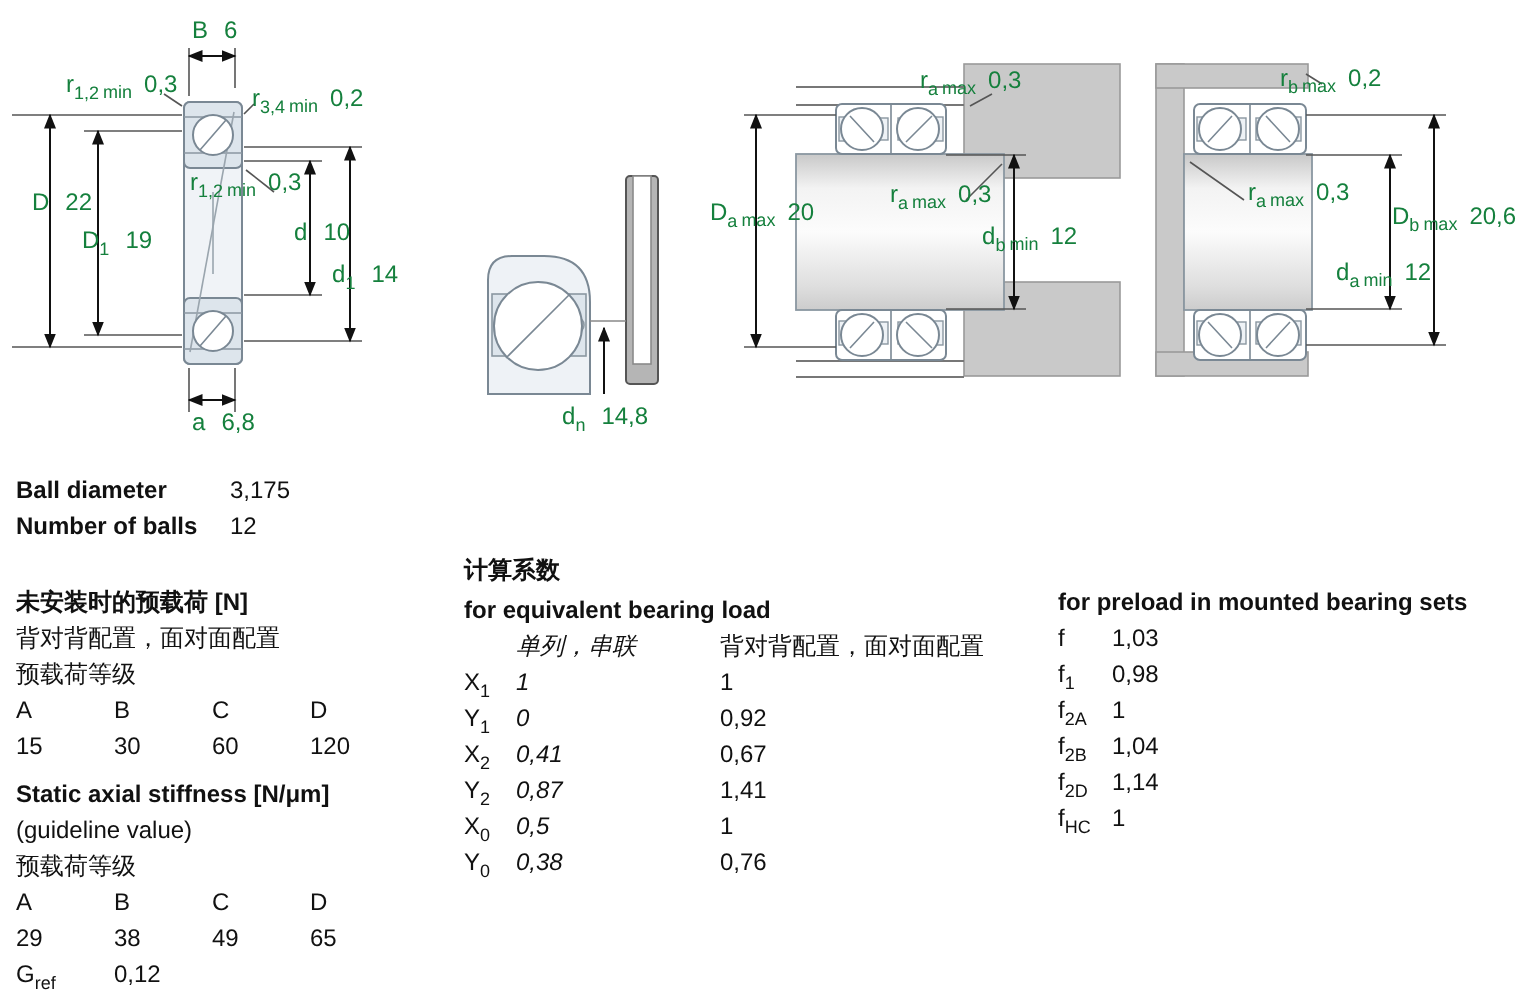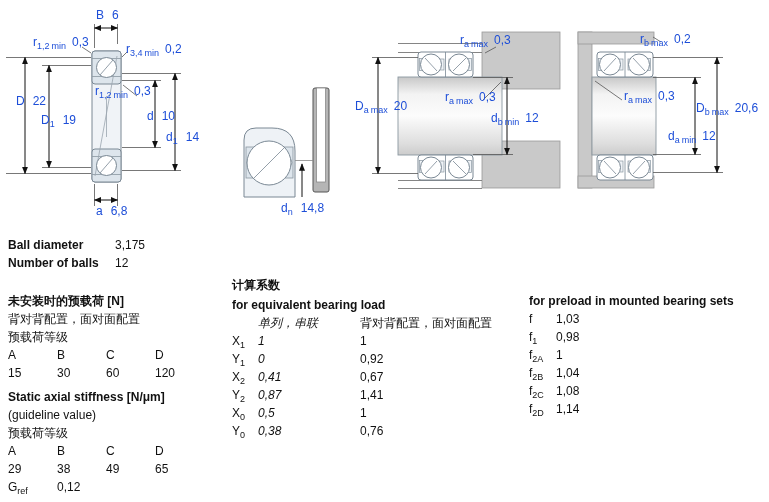--- a/index.html
+++ b/index.html
@@ -1,19 +1,19 @@
 <!DOCTYPE html>
 <html><head>
 <meta charset="utf-8">
 <style>
   html,body{margin:0;padding:0;background:#fff;}
   .page{position:relative;width:769px;height:502px;background:#fff;overflow:hidden;
         font-family:"Liberation Sans","DejaVu Sans",sans-serif;font-size:12px;color:#111;}
   svg{position:absolute;left:0;top:0;}
-  .dim{position:absolute;white-space:nowrap;color:#1d4ed8;}
+  .dim{position:absolute;white-space:nowrap;color:#15803d;}
   .dim sub{font-size:9px;}
   .dim sub.m{margin-left:2px;}
   .dim .v{margin-left:6px;}
   .col{position:absolute;white-space:nowrap;}
   .line{height:18px;line-height:18px;}
   .b{font-weight:bold;}
   .lbl{display:inline-block;width:107px;font-weight:bold;}
   .cw{display:inline-block;width:49px;}
   .sym{display:inline-block;width:26px;}
   .sym sub{font-size:9px;}
@@ -219,17 +219,17 @@
   <div class="line"><span class="sym"><span>X</span><sub>0</sub></span><span class="c1">0,5</span><span>1</span></div>
   <div class="line"><span class="sym"><span>Y</span><sub>0</sub></span><span class="c1">0,38</span><span>0,76</span></div>
 </div>
 
 <div class="col" style="left:529px;top:292px">
   <div class="line b">for preload in mounted bearing sets</div>
   <div class="line"><span class="symf"><span>f</span><sub></sub></span><span>1,03</span></div>
   <div class="line"><span class="symf"><span>f</span><sub>1</sub></span><span>0,98</span></div>
   <div class="line"><span class="symf"><span>f</span><sub>2A</sub></span><span>1</span></div>
   <div class="line"><span class="symf"><span>f</span><sub>2B</sub></span><span>1,04</span></div>
-  <div class="line"><span class="symf"><span>f</span><sub>2C</sub></span><span>1,08</span></div>
   <div class="line"><span class="symf"><span>f</span><sub>2D</sub></span><span>1,14</span></div>
+  <div class="line"><span class="symf"><span>f</span><sub>HC</sub></span><span>1</span></div>
 </div>
 
 </div>
 
 </body></html>

